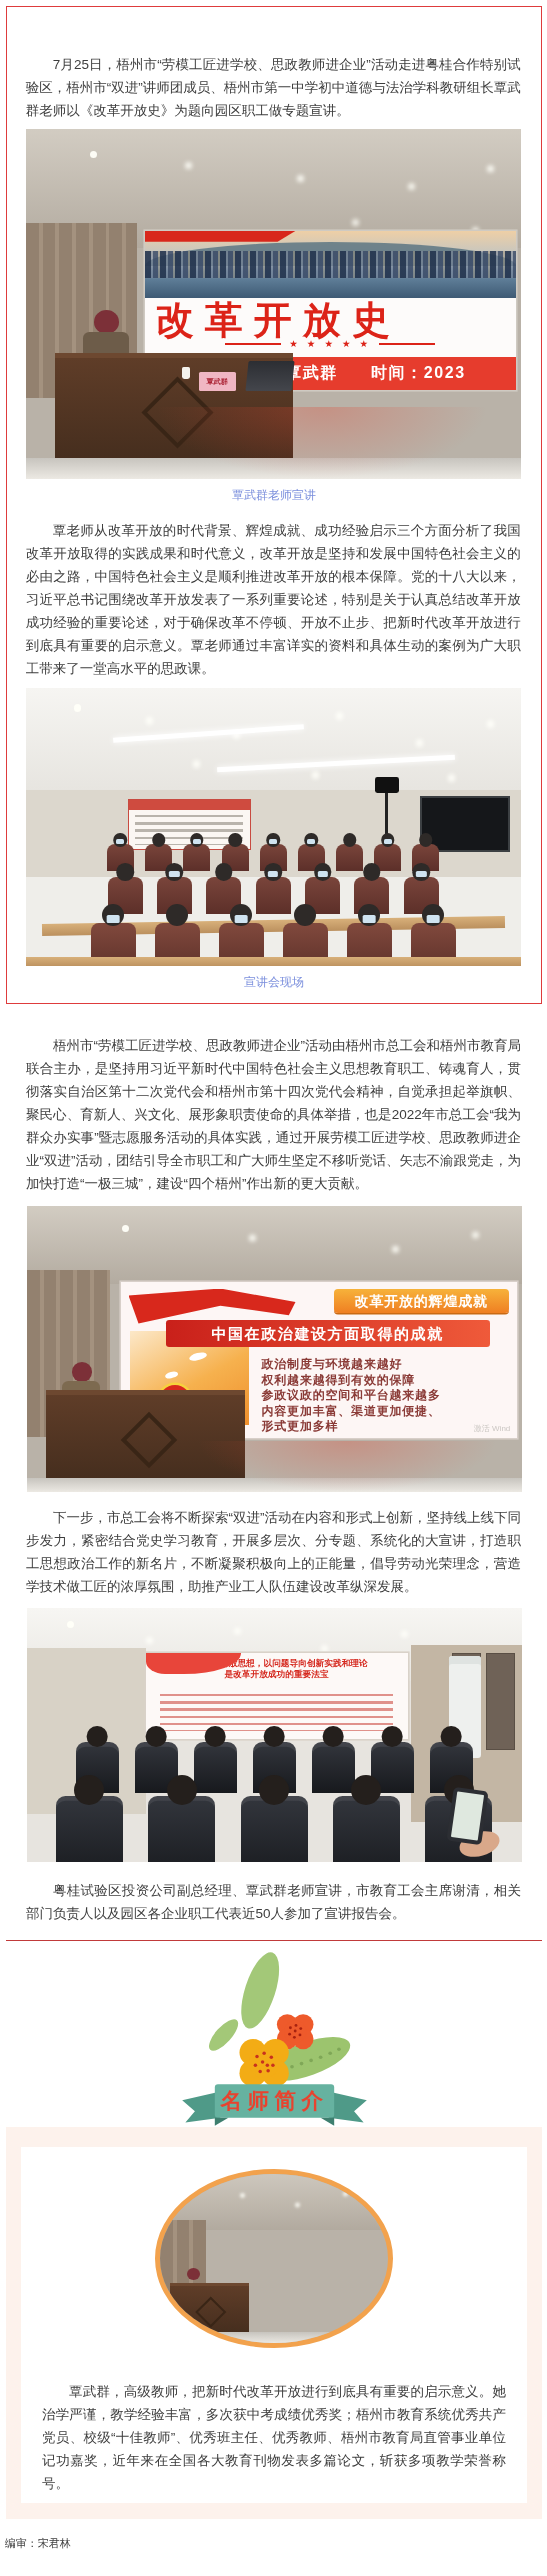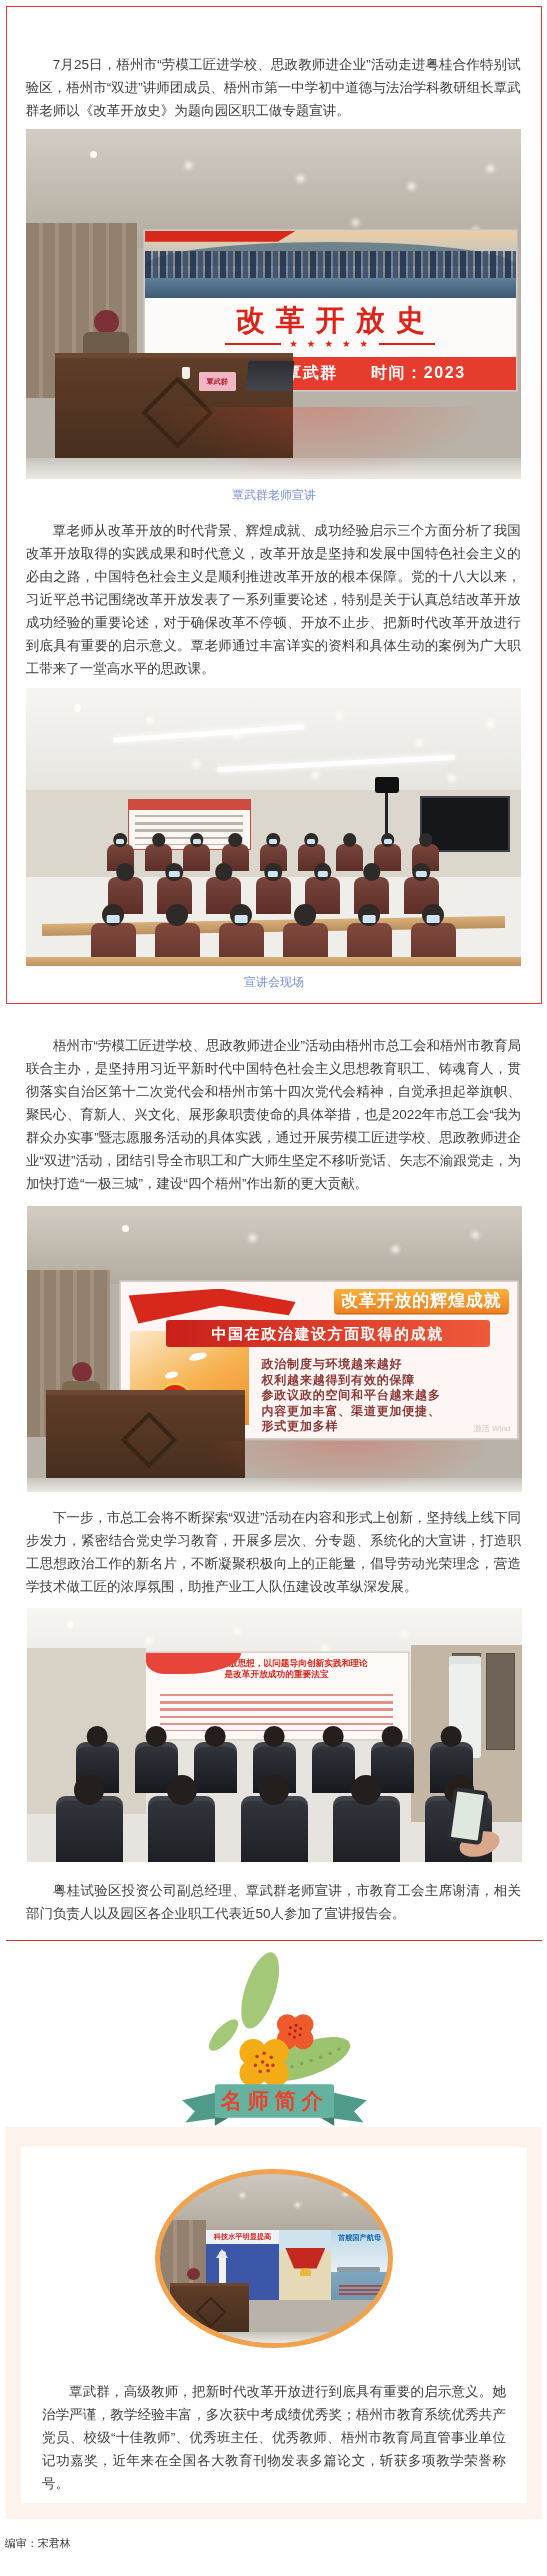--- a/index.html
+++ b/index.html
@@ -29,21 +29,21 @@
              box-shadow:0 0 0 1.6px #cfcac2;}
   .p1-sky{position:relative;height:67px;overflow:hidden;
           background:linear-gradient(#eecfa6 0%,#b9c3c8 45%,#6e8ba3 60%,#45617c 100%);}
   .p1-mountains{position:absolute;left:0;right:0;top:11px;height:24px;border-radius:50% 50% 0 0/100% 100% 0 0;
                 background:#55707f;opacity:.8;}
   .p1-buildings{position:absolute;left:0;right:0;top:20.7px;height:27px;
         background:repeating-linear-gradient(90deg,rgba(36,52,78,.9) 0 5.6px,rgba(120,130,150,.55) 5.6px 8px,rgba(60,76,104,.85) 8px 12.7px,rgba(150,140,120,.5) 12.7px 15px);}
   .p1-water{position:absolute;left:0;right:0;bottom:0;height:19px;background:linear-gradient(#5e7d97,#3e5a74);}
   .p1-ribbon{position:absolute;left:0;top:0;width:151px;height:11px;background:#d8271b;
              clip-path:polygon(0 0,100% 0,88% 100%,0 100%);}
-  .p1-title{margin:4.8px 0 0;text-align:center;color:#dc2318;font-weight:bold;font-size:29px;line-height:35px;
+  .p1-title{margin:4.8px 0 0;text-align:left;color:#dc2318;font-weight:bold;font-size:38px;line-height:35px;
             letter-spacing:11px;text-indent:11px;font-family:"Liberation Serif","DejaVu Serif",serif;}
   .p1-stars{text-align:center;color:#dc2318;font-size:9.5px;line-height:11px;letter-spacing:3.2px;}
   .p1-stars::before,.p1-stars::after{content:"";display:inline-block;width:56px;height:1.6px;background:#dc2318;
             vertical-align:middle;margin:0 8px;}
   .p1-band{position:absolute;left:0;right:0;bottom:0;height:33px;background:#e63c2d;display:flex;
            align-items:center;gap:33px;padding-left:70px;white-space:nowrap;overflow:hidden;}
   .p1-band span{color:#fff;font-weight:bold;font-size:16px;letter-spacing:1.6px;}
   .p1-card{position:absolute;left:173px;top:243px;width:37px;height:19px;background:#f0b6c3;border-radius:1.6px;
            color:#a23; font-size:7.2px;line-height:19px;text-align:center;font-weight:bold;}
   .p1-cup{position:absolute;left:156px;top:238px;width:8.7px;height:12.7px;background:#f3f1ec;border-radius:1.6px 1.6px 2.4px 2.4px;}
@@ -81,21 +81,21 @@
              box-shadow:0 0 0 1.6px #d8cfc9;}
   .p3-art{position:absolute;left:9.5px;top:49px;width:119px;height:94px;
           background:linear-gradient(150deg,#fce8c9 0%,#f6b14e 55%,#ef8f2c 100%);}
   .p3-art .dove{position:absolute;width:17.5px;height:7.2px;background:#fff;border-radius:60% 60% 50% 50%;transform:rotate(-14deg);}
   .p3-art .emblem{position:absolute;left:29px;bottom:8px;width:32px;height:32px;border-radius:50%;
           background:radial-gradient(circle at 50% 45%,#f6d23c 0 40%,#d8281c 41% 100%);box-shadow:0 0 0 2.4px #f6d23c;}
   .p3-flag{position:absolute;left:8px;top:6.4px;width:167px;height:38px;background:#d8281c;
            clip-path:polygon(0 18%,55% 0,100% 35%,96% 70%,55% 45%,6% 92%);}
   .p3-banner{position:absolute;right:8px;top:6.4px;width:175px;height:24px;border-radius:4px;
              background:linear-gradient(#f7b23a,#ef7f22);box-shadow:0 1.6px 0 #c96a14;
-             color:#fff;font-weight:bold;font-size:17px;line-height:24px;text-align:center;letter-spacing:0.8px;}
+             color:#fff;font-weight:bold;font-size:14px;line-height:24px;text-align:center;letter-spacing:0.8px;}
   .p3-titlebar{position:absolute;left:45px;right:27px;top:38px;height:27px;
              background:linear-gradient(90deg,#c9201a,#ef5a3a);border-radius:3.2px;
              color:#fff;font-weight:bold;font-size:15px;line-height:27px;text-align:center;letter-spacing:1.6px;}
   .p3-bullets{position:absolute;left:141px;top:75px;right:14.3px;color:#8a3a36;font-size:12px;line-height:15.5px;
              font-family:"Liberation Serif","DejaVu Serif",serif;font-weight:bold;letter-spacing:0.8px;}
   .p3-water{position:absolute;right:6.4px;bottom:4.8px;color:#cbc7c3;font-size:8px;line-height:8.7px;text-align:right;}
   
   .p4-screen{position:absolute;left:119px;top:45px;width:262px;height:86px;background:#fdf9f7;
              box-shadow:0 0 0 1.6px #d9d2c9;}
   .p4-blob{position:absolute;left:0;top:0;width:95px;height:20.7px;background:#e8453a;
@@ -366,35 +366,20 @@
   </svg>
 </div>
 
 <div class="panel">
   <div class="panel-inner">
     <div class="oval">
       <div class="ceiling" style="height:56px;background:linear-gradient(#cdc7bd,#b2aa9f);">
         <div class="lightdots" style="left:32px;top:11px;width:4.8px;height:4.8px;box-shadow:48px 8px 3.2px rgba(255,255,248,.9),103px 17.5px 3.2px rgba(255,255,248,.9),151px 6.4px 3.2px rgba(255,255,248,.9)"></div>
       </div>
       <div class="woodwall" style="left:0;top:46px;width:46px;height:95px;"></div>
-      <div class="ov-screen">
-        <div class="ov-slideL">
-          <div class="tband">科技水平明显提高</div>
-          <div class="ov-rocket"></div>
-        </div>
-        <div class="ov-slideM">
-          <div class="ov-pav"></div>
-          <div class="ov-dome"></div>
-        </div>
-        <div class="ov-slideR">
-          <div class="cap">首艘国产航母</div>
-          <div class="ov-ship"></div>
-          <div class="ov-red"></div>
-        </div>
-      </div>
       <div class="head" style="left:27px;top:94px;width:12.7px;height:12px;"></div>
       <div class="podium" style="left:9.5px;bottom:11px;width:79px;height:46px;border-top-width:3.2px;">
         <div class="diamond" style="width:17.5px;height:17.5px;margin:-8.7px 0 0 -8.7px;border-width:2.4px;"></div>
       </div>
       <div class="floor" style="height:11px;"></div>
     </div>
     <p class="body-text" style="margin-top:32px;">覃武群，高级教师，把新时代改革开放进行到底具有重要的启示意义。她治学严谨，教学经验丰富，多次获中考成绩优秀奖；梧州市教育系统优秀共产党员、校级“十佳教师”、优秀班主任、优秀教师、梧州市教育局直管事业单位记功嘉奖，近年来在全国各大教育刊物发表多篇论文，斩获多项教学荣誉称号。</p>
   </div>
 </div>
 

